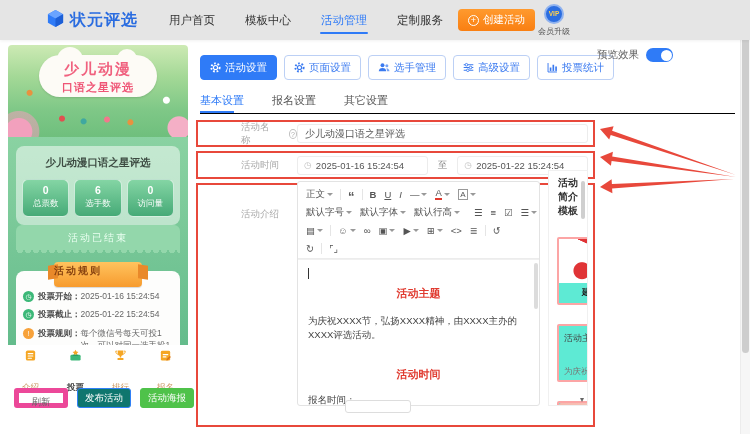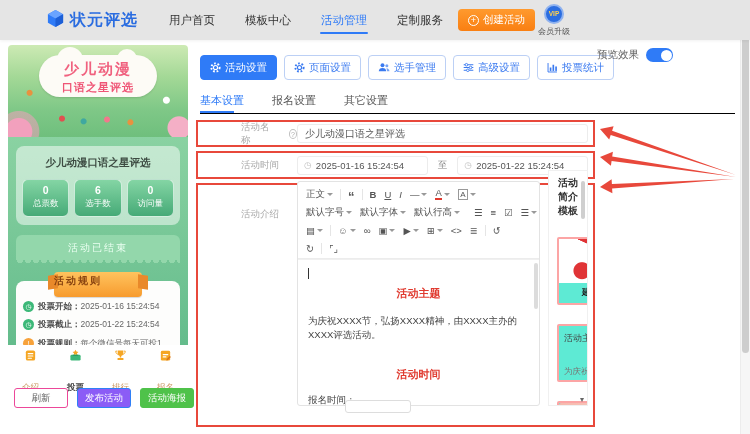--- a/index.html
+++ b/index.html
@@ -46,21 +46,21 @@
   .phone-body { position:absolute; top:92px; left:0; right:0; height:252px;
                 background:linear-gradient(180deg,#8ad2a2,#5cb787); padding:9px 8px 0; }
   .info-card { background:rgba(255,255,255,.5); border-radius:8px; padding:10px 6px 8px; }
   .info-title { text-align:center; font-size:10.5px; color:#3c4a41; font-weight:bold; }
   .stats { display:flex; gap:5px; margin-top:9px; }
   .stat-box { flex:1; height:38px; border-radius:6px; background:linear-gradient(180deg,#84d5a4,#46aa77);
               border:1px solid rgba(255,255,255,.65); color:#fff; text-align:center; padding-top:4px; }
   .stat-value { font-size:10.5px; font-weight:bold; }
   .stat-label { font-size:8.5px; margin-top:2px; opacity:.95; }
 
-  .ticket { margin-top:10px; position:relative; }
+  .ticket { position:relative; }
   .ticket-body { height:25px; background:#93d7ab; border-radius:6px 6px 0 0; color:#eafff1; font-size:10px;
                  text-align:center; line-height:25px; letter-spacing:2px; }
   .ticket-scallop { height:5px; background:radial-gradient(circle at 4px 0px, #93d7ab 3px, transparent 3.2px) repeat-x;
                     background-size:8px 5px; }
 
   .rules-card { margin-top:16px; background:#fdfdfc; border-radius:8px; padding:13px 7px 7px; position:relative; }
   .ribbon { position:absolute; top:-9px; left:50%; transform:translateX(-50%); width:88px; height:25px;
             background:linear-gradient(180deg,#ffc35e,#f79b2e); border-radius:4px; color:#8a4410; font-weight:bold;
             font-size:10px; text-align:left; line-height:18px; letter-spacing:2px; box-shadow:0 1px 1px rgba(0,0,0,.15); }
   .ribbon::before, .ribbon::after { content:""; position:absolute; top:3px; width:10px; height:14px; background:#e9892a; z-index:-1; }
@@ -72,22 +72,22 @@
   .rule-label { color:#4a4a4a; font-weight:bold; white-space:nowrap; }
   .rule-text { flex:1; }
 
   .tabbar { position:absolute; left:8px; top:345px; width:180px; height:34px; background:#fff; display:flex; }
   .tab-item { flex:1; text-align:center; padding-top:3px; cursor:pointer; }
   .tab-item .t-label { font-size:8.5px; color:#c9935b; margin-top:16px; }
   .tab-item.active .t-label { color:#444; font-weight:bold; }
 
   .side-actions { position:absolute; left:14px; top:388px; display:flex; gap:9px; }
   .sbtn { width:54px; height:20px; border-radius:3px; font-size:9.5px; text-align:center; line-height:18px; cursor:pointer; }
-  .sbtn.refresh { background:#fff; border:1px solid #ec4899; color:#666; }
-  .sbtn.publish { background:#8b5cf6; border:1px solid #2f80f7; color:#fff; }
+  .sbtn.refresh { background:#fff; border:5px solid #ec4899; color:#666; }
+  .sbtn.publish { background:#0f766e; border:1px solid #2f80f7; color:#fff; }
   .sbtn.poster  { background:#4fc24a; border:1px solid #4fc24a; color:#fff; }
 
   
   .action-row { position:absolute; left:200px; top:55px; display:flex; gap:7px; }
   .abtn { height:25px; padding:0 9px; border-radius:4px; font-size:10.5px; display:flex; align-items:center; gap:4px;
           background:#fff; border:1px solid #bcd0f5; color:#3a7af0; cursor:pointer; white-space:nowrap; }
   .abtn.active { background:#2f7bf7; border-color:#2f7bf7; color:#fff; }
   .abtn svg { display:block; }
   .toggle-wrap { position:absolute; left:597px; top:48px; display:flex; align-items:center; gap:7px; }
   .toggle-label { font-size:10.5px; color:#666; }

